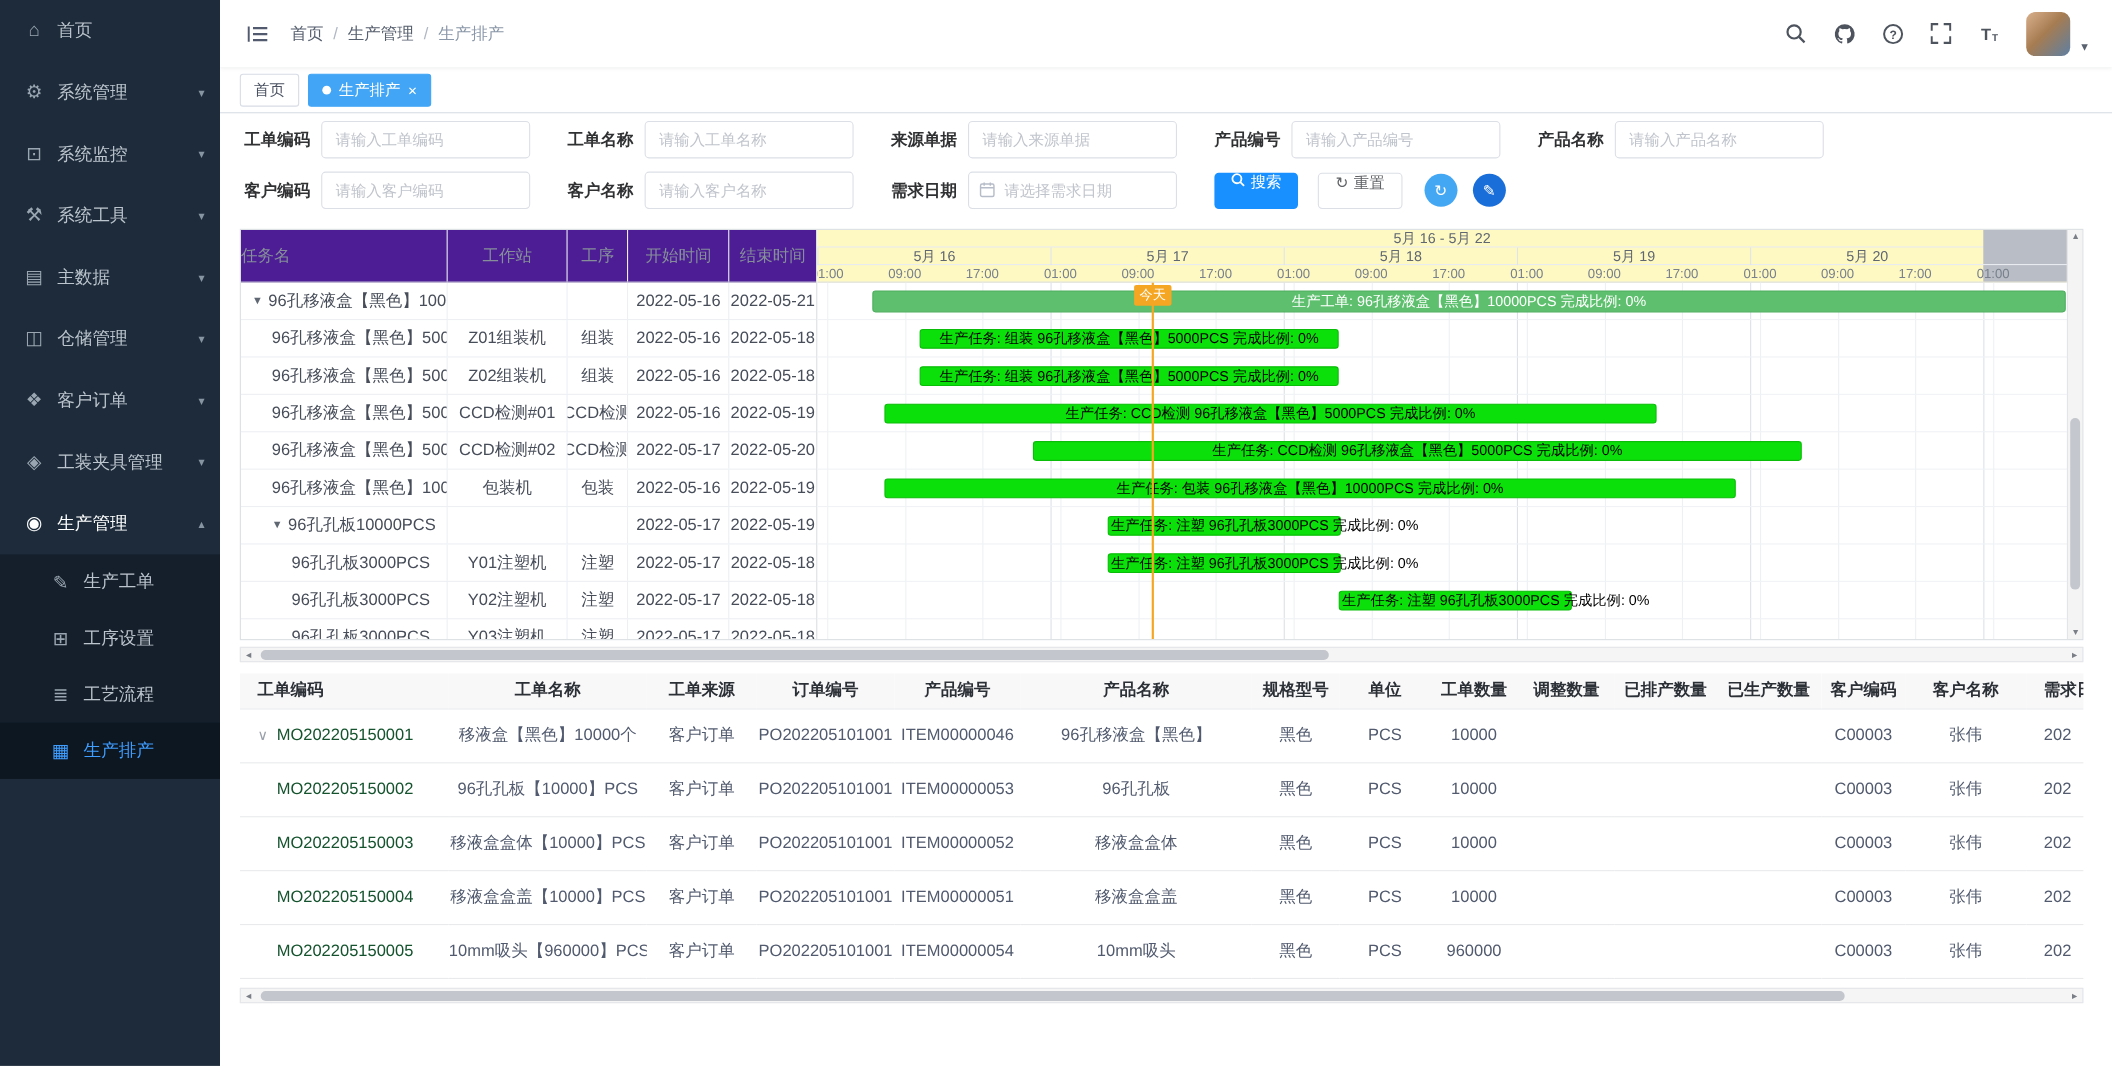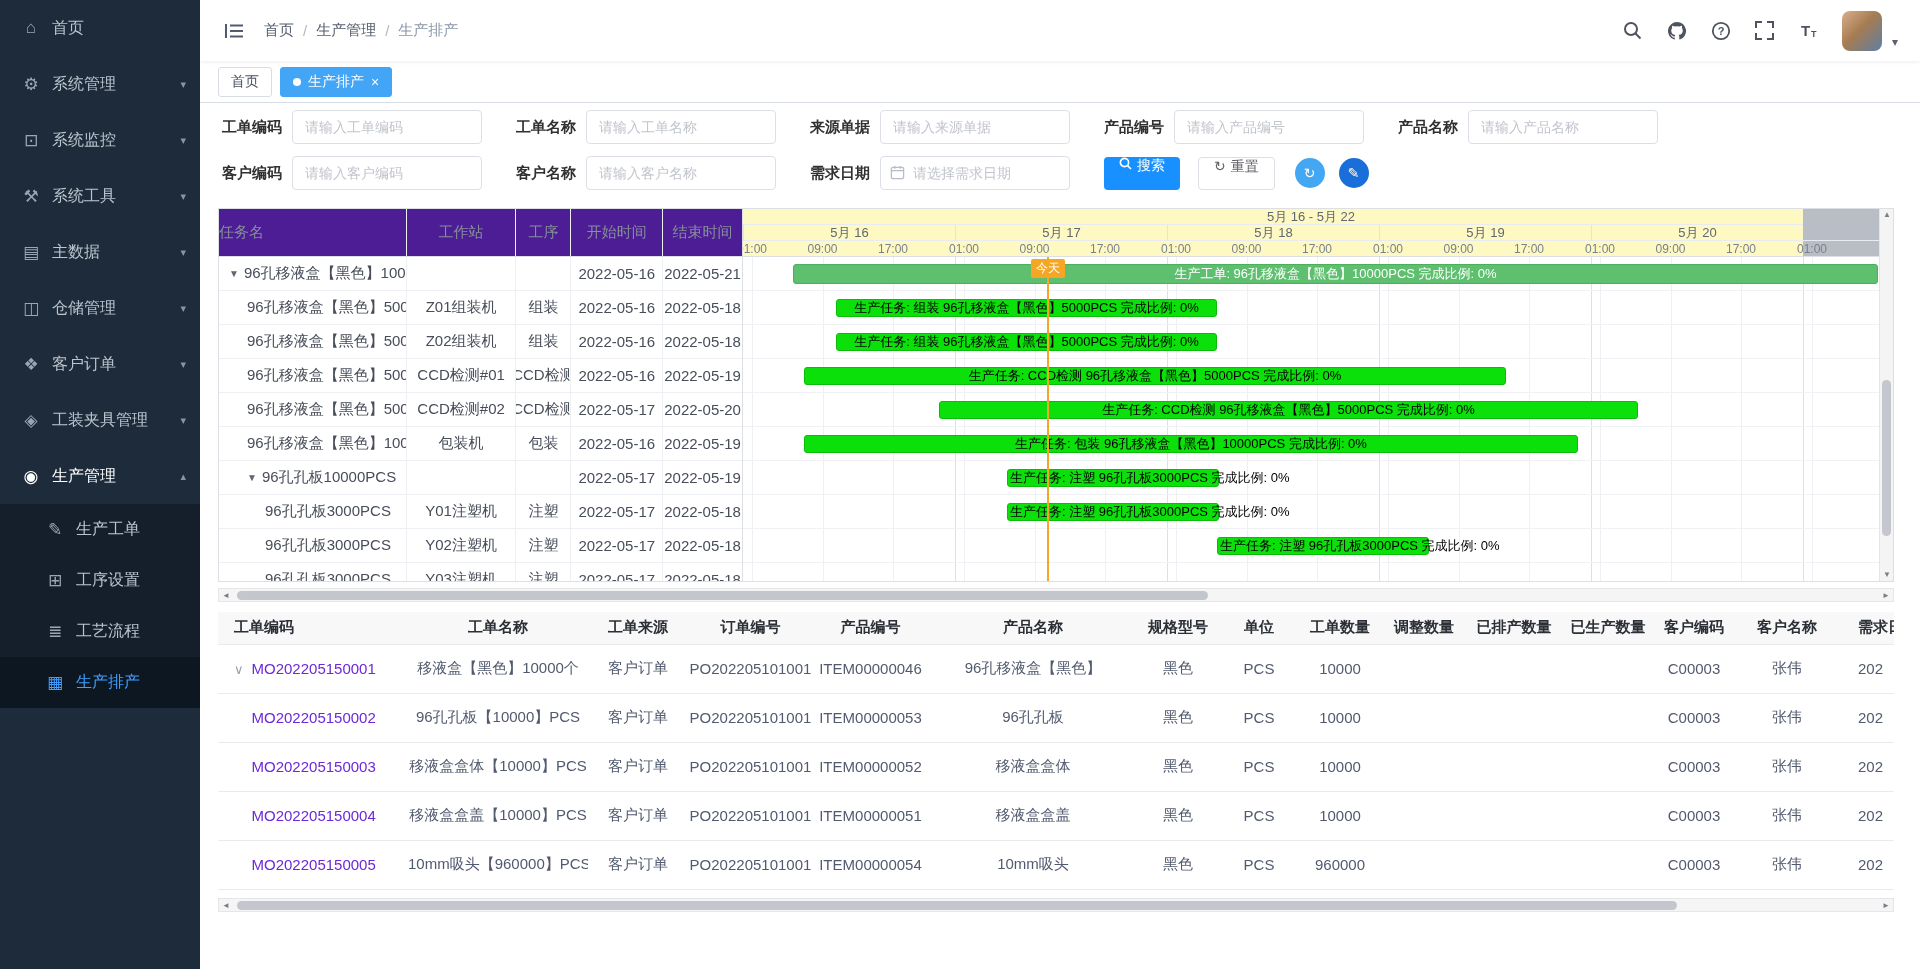--- a/index.html
+++ b/index.html
@@ -102,21 +102,21 @@
 .harrow.right{right:0}
 .gantt-hscroll{left:218px;top:588px;width:1676px}
 .orders-hscroll{left:218px;top:898px;width:1676px}
 
 .orders{position:absolute;left:218px;top:612px;width:1676px;height:278px;overflow:hidden}
 .otable{border-collapse:collapse;table-layout:fixed;width:1770px}
 .otable th{height:32px;background:#f8f8f9;color:#2b2f36;font-size:15px;font-weight:bold;border-bottom:1px solid #e8eaec;text-align:center;white-space:nowrap;overflow:hidden}
 .otable td{height:49px;font-size:15px;color:#515a6e;border-bottom:1px solid #e8eaec;text-align:center;white-space:nowrap;overflow:hidden}
 .otable .tl{text-align:left;padding-left:16px}
 .tch{color:#9aa1ab;font-size:13px;margin-right:8px;cursor:pointer}
-.olink{color:#6d28d9;text-decoration:none;cursor:pointer}
+.olink{color:#14532d;text-decoration:none;cursor:pointer}
 </style>
 </head>
 <body>
 
 <aside class="sidebar">
   <nav>
       <div class="mi">
         <span class="mic">⌂</span>
         <span class="mil">首页</span>
       </div>

